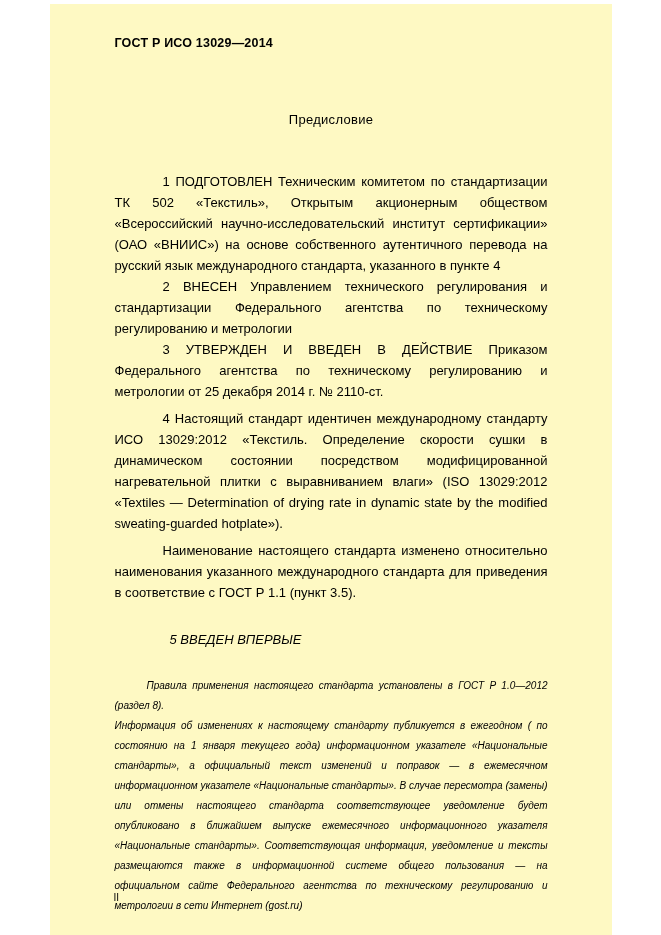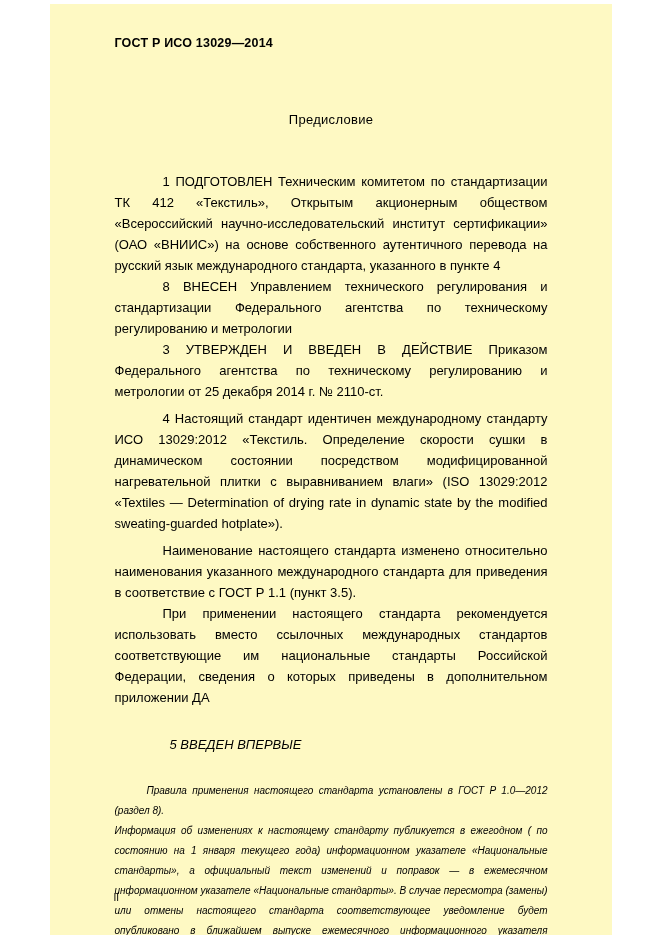--- a/index.html
+++ b/index.html
@@ -66,26 +66,25 @@
 </head>
 <body>
 
 <div class="page">
 
   <div class="doc-number">ГОСТ Р ИСО 13029—2014</div>
 
   <div class="title">Предисловие</div>
 
   <div class="content">
-    <p class="para">1 ПОДГОТОВЛЕН Техническим комитетом по стандартизации ТК 412 «Текстиль», Открытым акционерным обществом «Всероссийский научно-исследовательский институт сертификации» (ОАО «ВНИИС») на основе собственного аутентичного перевода на русский язык международного стандарта, указанного в пункте 4</p>
-    <p class="para">8 ВНЕСЕН Управлением технического регулирования и стандартизации Федерального агентства по техническому регулированию и метрологии</p>
+    <p class="para">1 ПОДГОТОВЛЕН Техническим комитетом по стандартизации ТК 502 «Текстиль», Открытым акционерным обществом «Всероссийский научно-исследовательский институт сертификации» (ОАО «ВНИИС») на основе собственного аутентичного перевода на русский язык международного стандарта, указанного в пункте 4</p>
+    <p class="para">2 ВНЕСЕН Управлением технического регулирования и стандартизации Федерального агентства по техническому регулированию и метрологии</p>
     <p class="para">3 УТВЕРЖДЕН И ВВЕДЕН В ДЕЙСТВИЕ Приказом Федерального агентства по техническому регулированию и метрологии от 25 декабря 2014 г. № 2110-ст.</p>
     <p class="para para-gap-sm">4 Настоящий стандарт идентичен международному стандарту ИСО 13029:2012 «Текстиль. Определение скорости сушки в динамическом состоянии посредством модифицированной нагревательной плитки с выравниванием влаги» (ISO 13029:2012 «Textiles — Determination of drying rate in dynamic state by the modified sweating-guarded hotplate»).</p>
     <p class="para para-gap-sm">Наименование настоящего стандарта изменено относительно наименования указанного международного стандарта для приведения в соответствие с ГОСТ Р 1.1 (пункт 3.5).</p>
-    <p class="para">При применении настоящего стандарта рекомендуется использовать вместо ссылочных международных стандартов соответствующие им национальные стандарты Российской Федерации, сведения о которых приведены в дополнительном приложении ДА</p>
     <p class="para para-intro">5 ВВЕДЕН ВПЕРВЫЕ</p>
   </div>
 
   <div class="notes">
     <p class="note-first">Правила применения настоящего стандарта установлены в ГОСТ Р 1.0—2012 (раздел 8).</p>
     <p>Информация об изменениях к настоящему стандарту публикуется в ежегодном ( по состоянию на 1 января текущего года) информационном указателе «Национальные стандарты», а официальный текст изменений и поправок — в ежемесячном информационном указателе «Национальные стандарты». В случае пересмотра (замены) или отмены настоящего стандарта соответствующее уведомление будет опубликовано в ближайшем выпуске ежемесячного информационного указателя «Национальные стандарты». Соответствующая информация, уведомление и тексты размещаются также в информационной системе общего пользования — на официальном сайте Федерального агентства по техническому регулированию и метрологии в сети Интернет (gost.ru)</p>
   </div>
 
   <div class="page-number">II</div>
 

